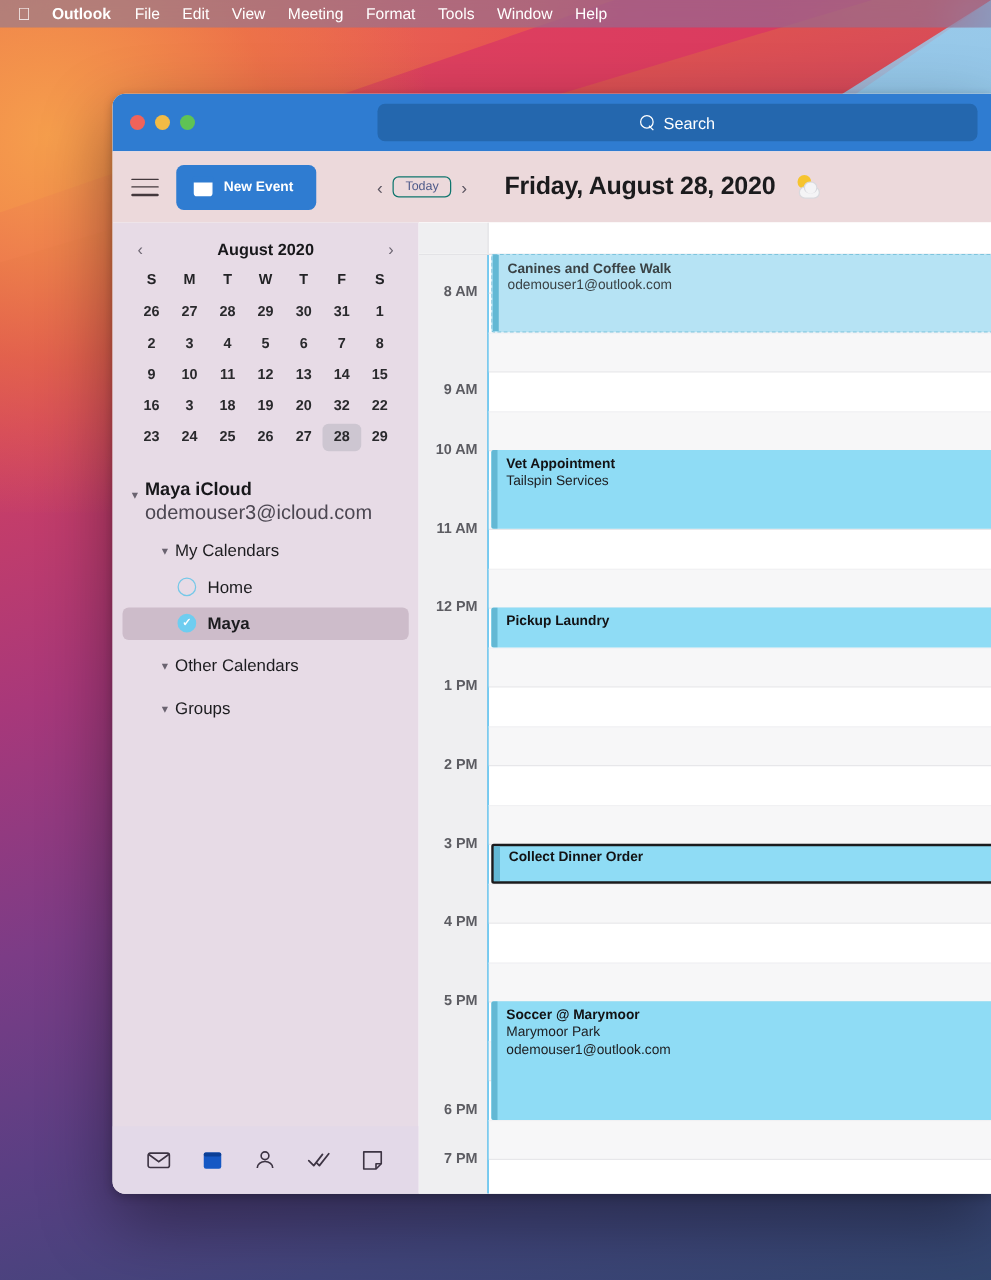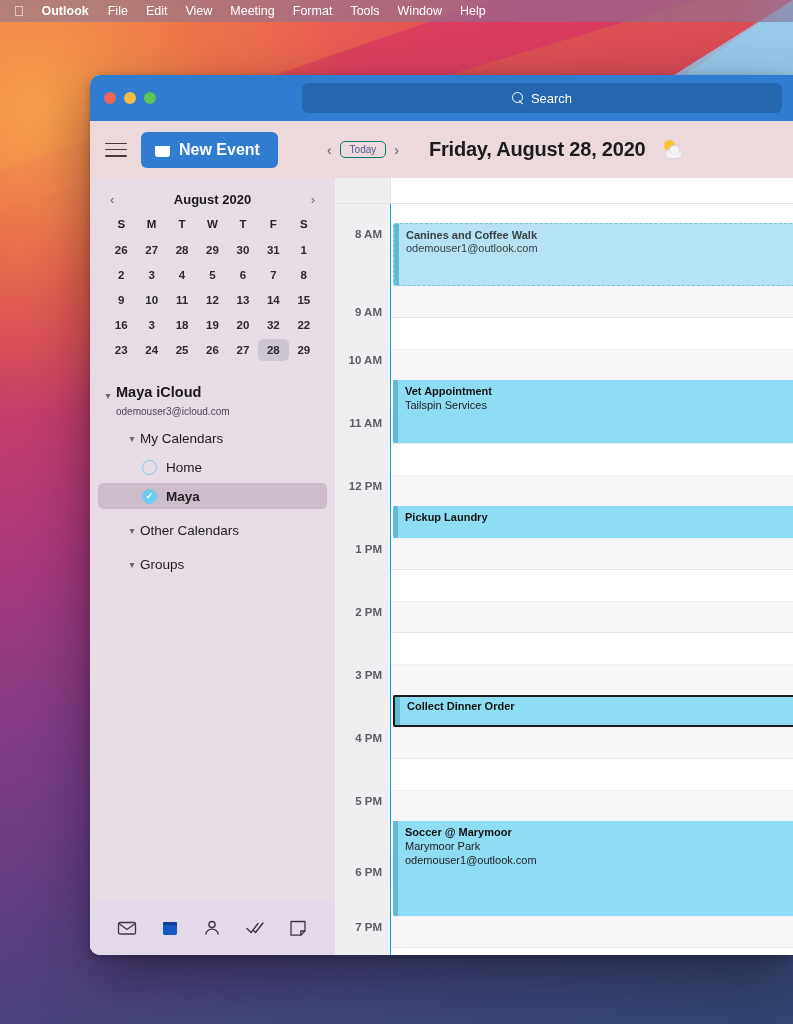--- a/index.html
+++ b/index.html
@@ -98,21 +98,21 @@
   }
   .hamburger {
     width:22px; height:14px; margin-left:15px; margin-right:8px;
     display:flex; flex-direction:column; justify-content:space-between;
   }
   .hamburger i { display:block; height:1.6px; background:#43383c; border-radius:1px; }
   .new-event-btn {
     margin-left:6px; height:36px; padding:0 18px 0 14px;
     background:#2f7cd1; color:#fff; border:none; border-radius:6px;
     display:flex; align-items:center; gap:9px;
-    font-size:16px; font-weight:bold; cursor:pointer;
+    font-size:11px; font-weight:bold; cursor:pointer;
     font-family:"Liberation Sans", sans-serif;
   }
   .cal-glyph {
     width:15px; height:15px; border:1.6px solid #fff; border-radius:2.5px;
     position:relative; background:#fff;
   }
   .cal-glyph::before {
     content:""; position:absolute; left:-1.6px; top:-1.6px; right:-1.6px; height:5px;
     background:#2f7cd1; border-radius:2px 2px 0 0;
   }
@@ -174,21 +174,21 @@
   }
   .mc-day.today { background:#cdc6d1; }
 
   .accounts { padding:18px 0 0 0; }
   .acct-row { display:flex; align-items:flex-start; padding:4px 16px 2px 10px; cursor:pointer; }
   .chev {
     width:16px; flex:0 0 16px; color:#6a6370; font-size:10px;
     display:flex; align-items:center; justify-content:center; padding-top:7px;
   }
   .acct-name { font-size:14.5px; font-weight:bold; color:#17171a; line-height:1.25; }
-  .acct-mail { font-size:10px; color:#4c4752; line-height:1.3;margin-top:24px; }
+  .acct-mail { font-size:16px; color:#4c4752; line-height:1.3;margin-top:24px; }
 
   .tree-row {
     display:flex; align-items:center; height:26px; cursor:pointer;
     padding-left:26px; margin:4px 8px 0 8px; border-radius:5px;
   }
   .tree-row.group { margin-top:8px; }
   .tree-label { font-size:13.5px; color:#1c1c1f; }
   .tree-chev {
     width:16px; flex:0 0 16px; color:#6a6370; font-size:10px;
     display:flex; align-items:center; justify-content:center;
@@ -224,21 +224,21 @@
   .allday .gut { width:56px; background:#efeff1; border-right:1px solid #e3e3e6; }
   .grid-scroll { position:relative; height:751px; display:flex; }
   .gutter {
     width:56px; flex:0 0 56px; background:#efeff1; position:relative;
     border-right:1px solid #0ea5e9;
   }
   .hour-label {
     position:absolute; right:8px; font-size:11.5px; color:#5c5c62;
     font-weight:bold; transform:translateY(-50%);
   }
-  .slots { flex:1; position:relative; background:#fff;margin-top:20px; }
+  .slots { flex:1; position:relative; background:#fff; }
   .slot-line {
     position:absolute; left:0; right:0; height:1px; background:#e7e7ea;
   }
   .slot-line.half { background:#f1f1f3; }
   .slot-band {
     position:absolute; left:0; right:0; background:#f7f7f8;
   }
   .event {
     position:absolute; left:2px; right:-6px;
     background:#8fdcf5; border-radius:2px; overflow:hidden;
@@ -462,21 +462,21 @@
             <div class="hour-label" style="top: 30px;">8 AM</div>
             <div class="hour-label" style="top: 108px;">9 AM</div>
             <div class="hour-label" style="top: 156px;">10 AM</div>
             <div class="hour-label" style="top: 219px;">11 AM</div>
             <div class="hour-label" style="top: 282px;">12 PM</div>
             <div class="hour-label" style="top: 345px;">1 PM</div>
             <div class="hour-label" style="top: 408px;">2 PM</div>
             <div class="hour-label" style="top: 471px;">3 PM</div>
             <div class="hour-label" style="top: 534px;">4 PM</div>
             <div class="hour-label" style="top: 597px;">5 PM</div>
-            <div class="hour-label" style="top: 668px;">6 PM</div>
+            <div class="hour-label" style="top: 684px;">6 PM</div>
             <div class="hour-label" style="top: 723px;">7 PM</div>
           </div>
         <div class="slots" id="slots">
             <div class="slot-band" style="top: 691.5px; height: 31.5px;"></div>
             <div class="slot-band" style="top: 628.5px; height: 31.5px;"></div>
             <div class="slot-band" style="top: 565.5px; height: 31.5px;"></div>
             <div class="slot-band" style="top: 502.5px; height: 31.5px;"></div>
             <div class="slot-band" style="top: 439.5px; height: 31.5px;"></div>
             <div class="slot-band" style="top: 376.5px; height: 31.5px;"></div>
             <div class="slot-band" style="top: 313.5px; height: 31.5px;"></div>

